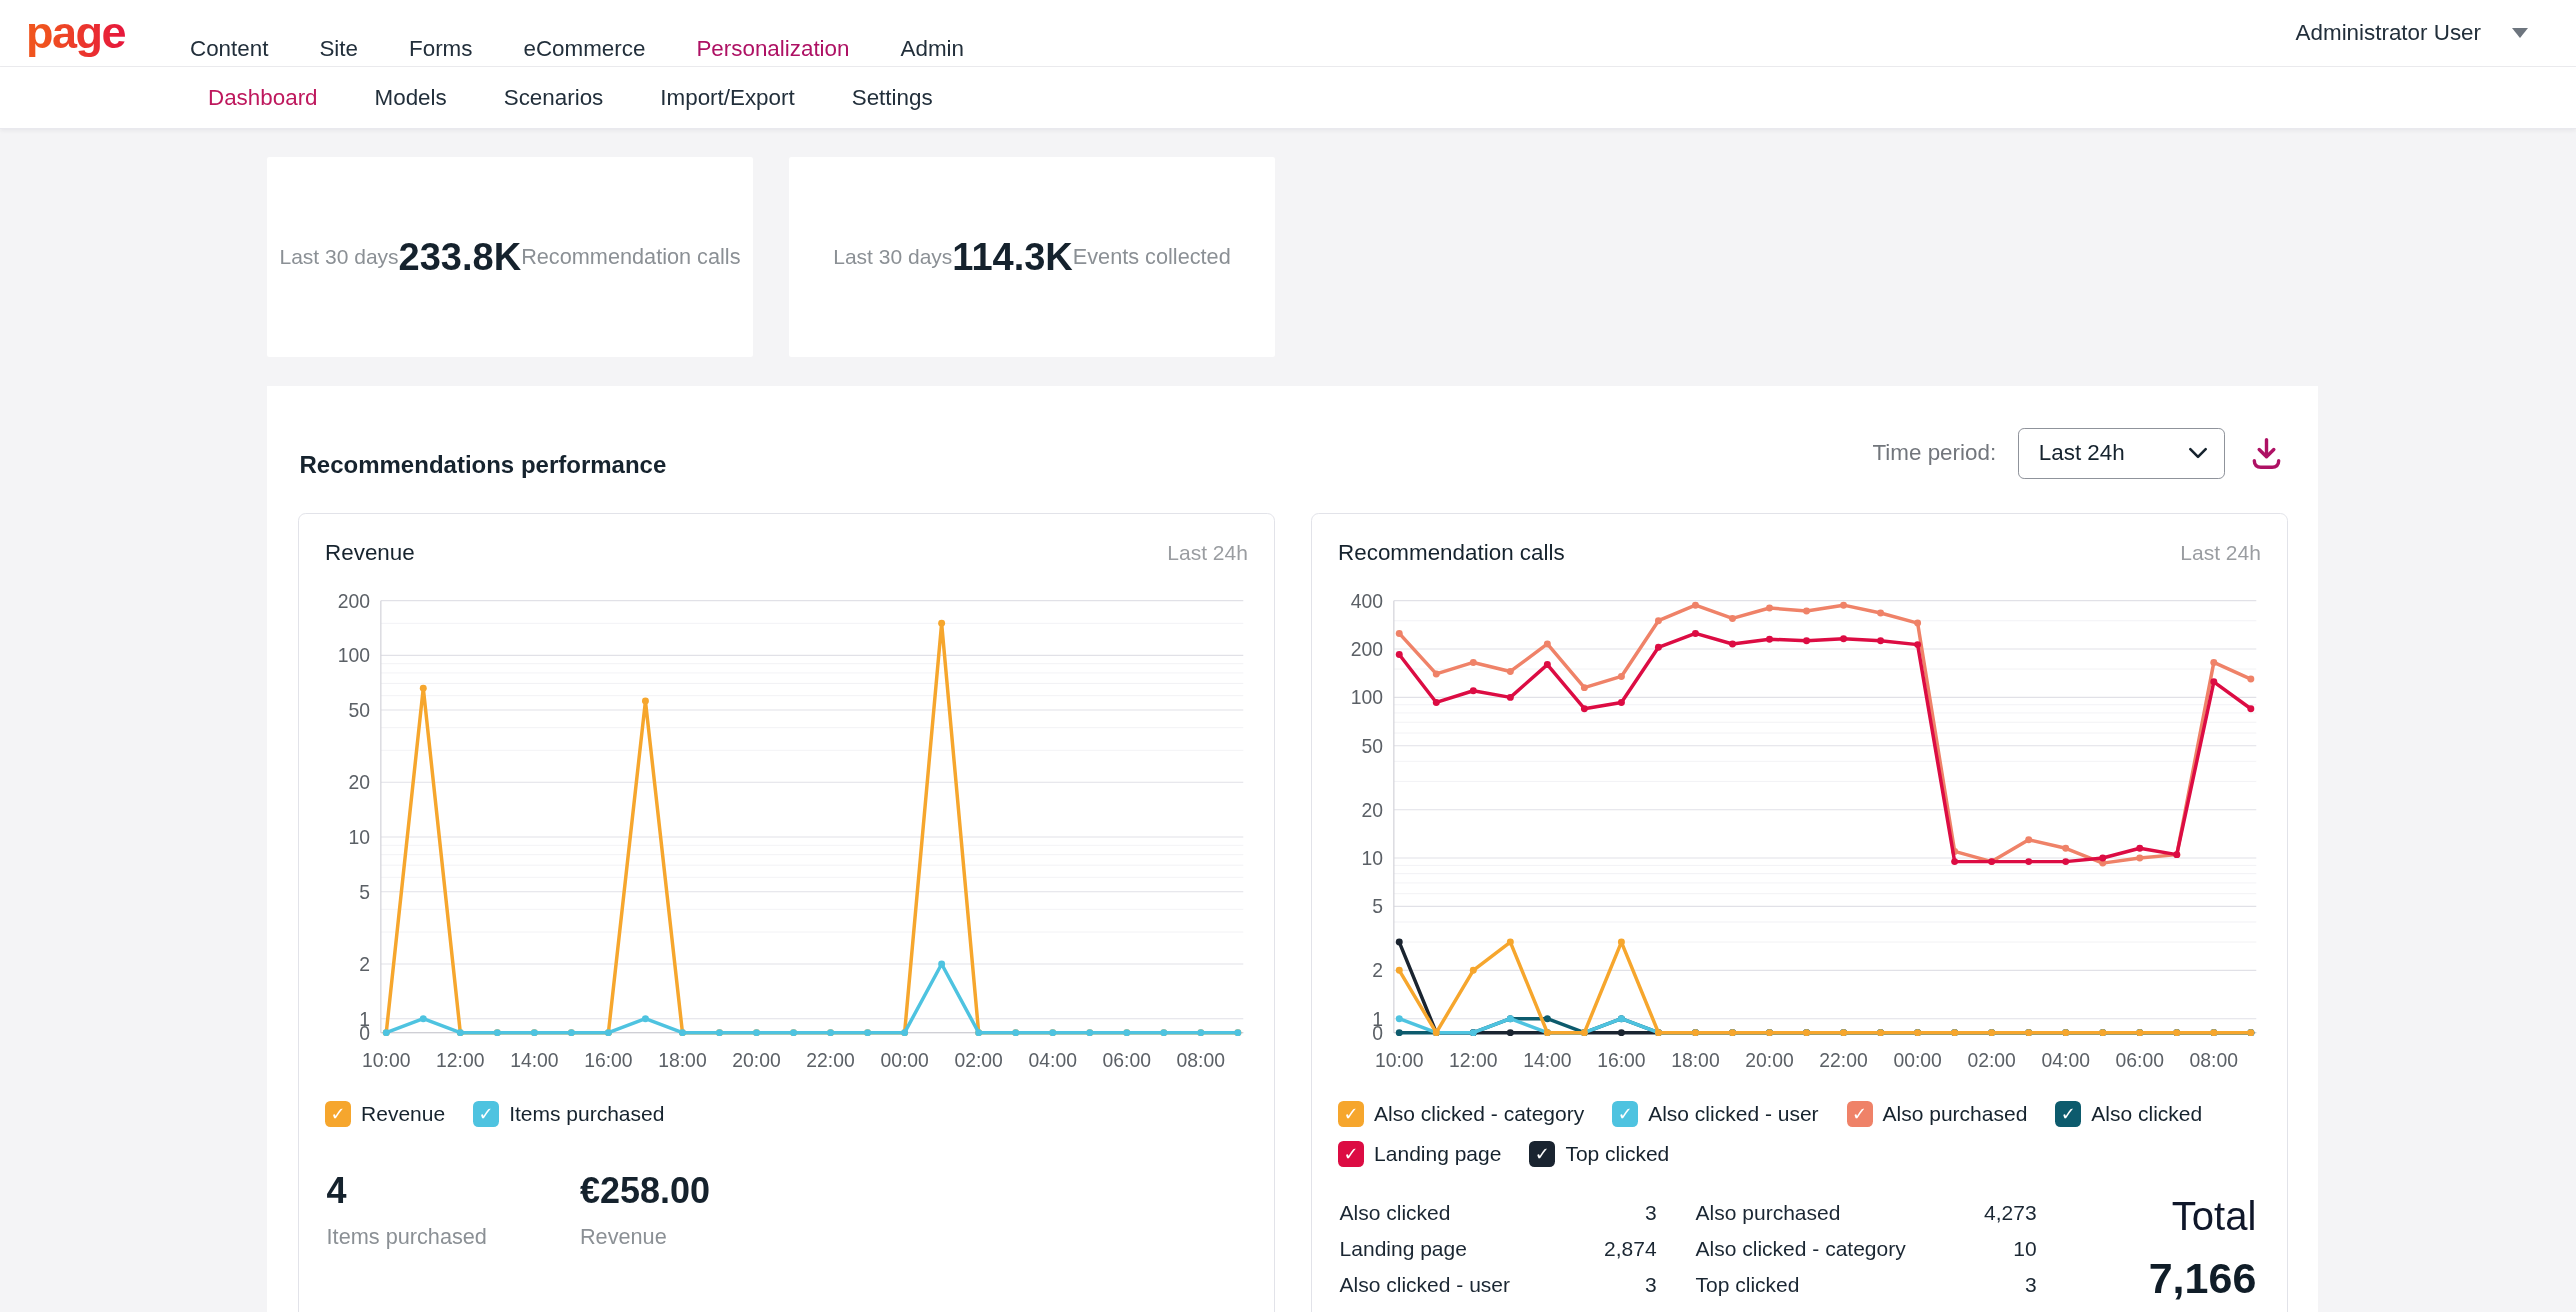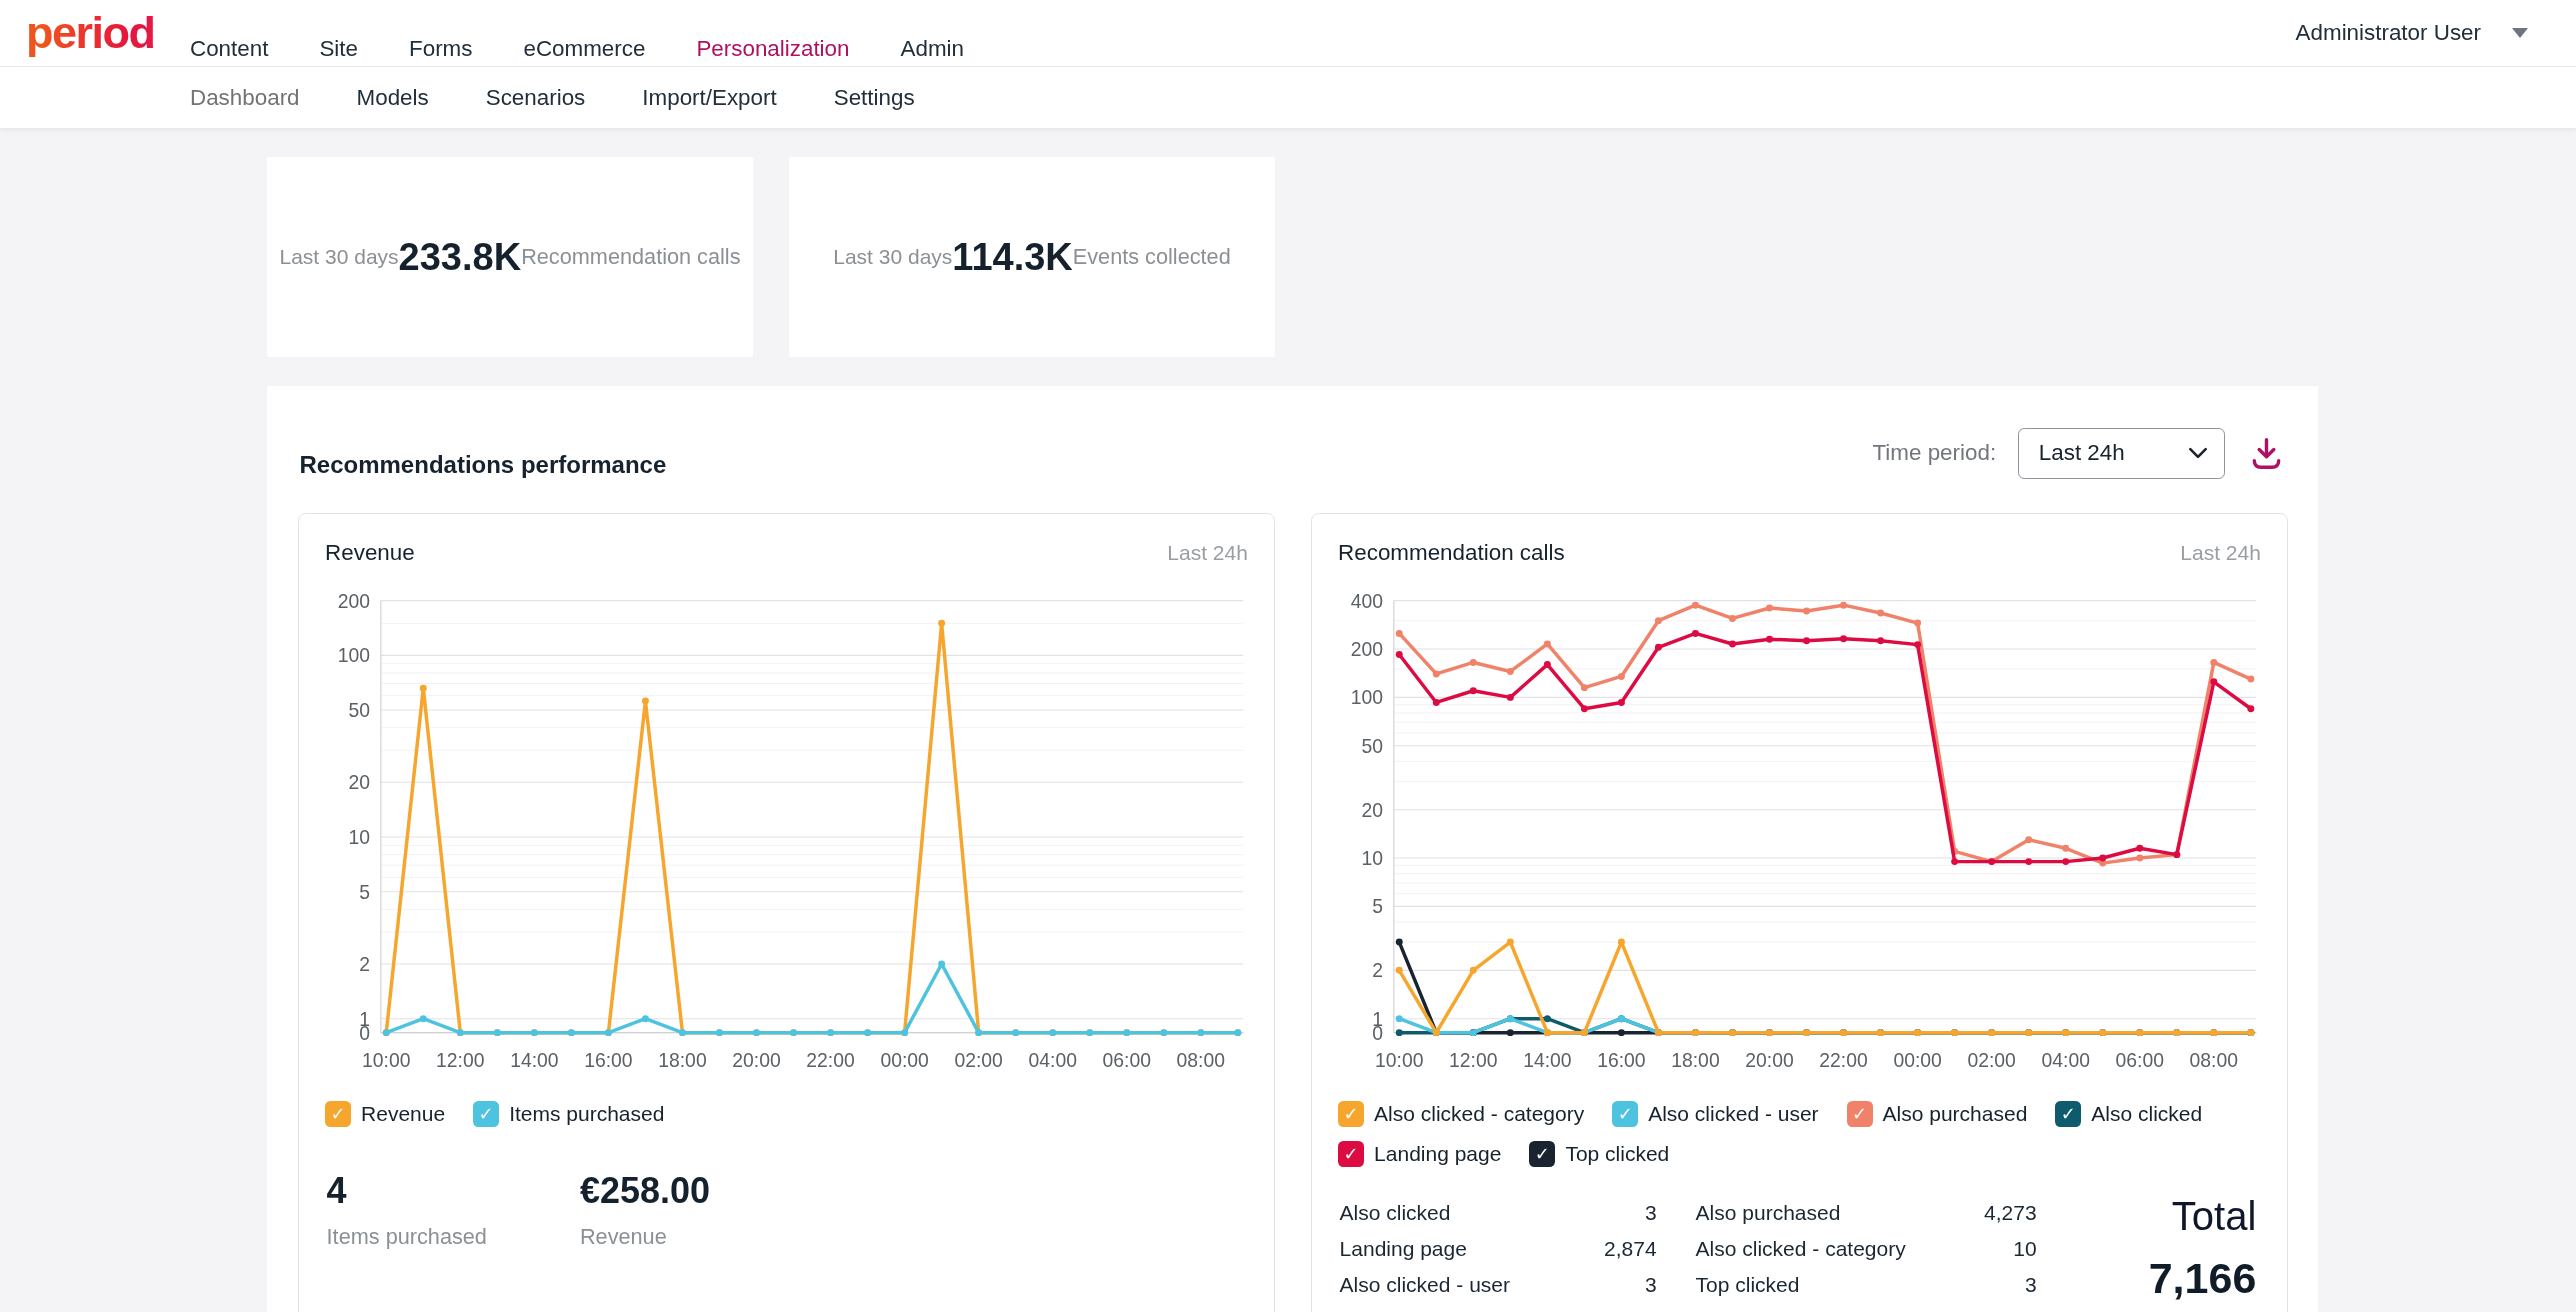--- a/index.html
+++ b/index.html
@@ -17,21 +17,21 @@
     -webkit-background-clip:text;background-clip:text;color:transparent;
     width:164px;flex:0 0 auto;}
   .mainnav{display:flex;gap:51px;align-items:center;margin-top:32px;}
   .nav-item{font-size:22.4px;color:#222f3b;cursor:pointer;white-space:nowrap;}
   .nav-item.active{color:#ae1164;}
   .usermenu{margin-left:auto;display:flex;align-items:center;gap:31px;cursor:pointer;}
   .username{font-size:22.4px;color:#222f3b;}
   .caret-down{width:0;height:0;border-left:8.5px solid transparent;border-right:8.5px solid transparent;border-top:10px solid #6d757e;}
   
   .subnav{display:flex;gap:57px;height:62px;align-items:center;background:#fff;padding-left:190px;border-bottom:0.8px solid #e9e9ee;box-shadow:0 1.5px 3.9px rgba(20,20,40,.05);}
-  .subnav .nav-item.active{color:#737373;}
+  .subnav .nav-item.active{color:#be185d;margin-left:18px;}
   
   main{padding-top:28px;}
   .stats{display:flex;gap:36px;margin:0 258px 0 267px;}
   .stat-card{width:486px;height:200px;background:#fff;display:flex;flex-direction:row;align-items:center;justify-content:center;border-radius:2.3px;}
   .stat-caption{font-size:21px;color:#8b9095;}
   .stat-value{font-size:38px;font-weight:bold;color:#15222d;margin:23px 0;}
   .stat-label{font-size:21.7px;color:#8b9095;}
   
   .panel{margin:29px 258px 0 267px;background:#fff;padding:34px 31px 46px;}
   .panel-head{display:flex;align-items:flex-end;justify-content:space-between;margin:7.7px 1.5px 34px;}
@@ -60,21 +60,21 @@
   .rt-col-0 .rt-row{width:317px;}
   .rt-col-1 .rt-row{width:341px;}
   .rec-total{text-align:right;margin-top:-6.2px;padding-right:3.1px;}
   .total-label{font-size:40px;color:#0f172a;}
   .total-value{font-size:43px;font-weight:bold;color:#101d28;margin-top:15px;}
 </style>
 </head>
 <body>
 
 <header class="topbar">
-  <div class="logo">period</div>
+  <div class="logo">page</div>
   <nav class="mainnav" id="mainnav">
       <span class="nav-item">Content</span>
       <span class="nav-item">Site</span>
       <span class="nav-item">Forms</span>
       <span class="nav-item">eCommerce</span>
       <span class="nav-item active">Personalization</span>
       <span class="nav-item">Admin</span>
     </nav>
   <div class="usermenu">
     <span class="username">Administrator User</span>

